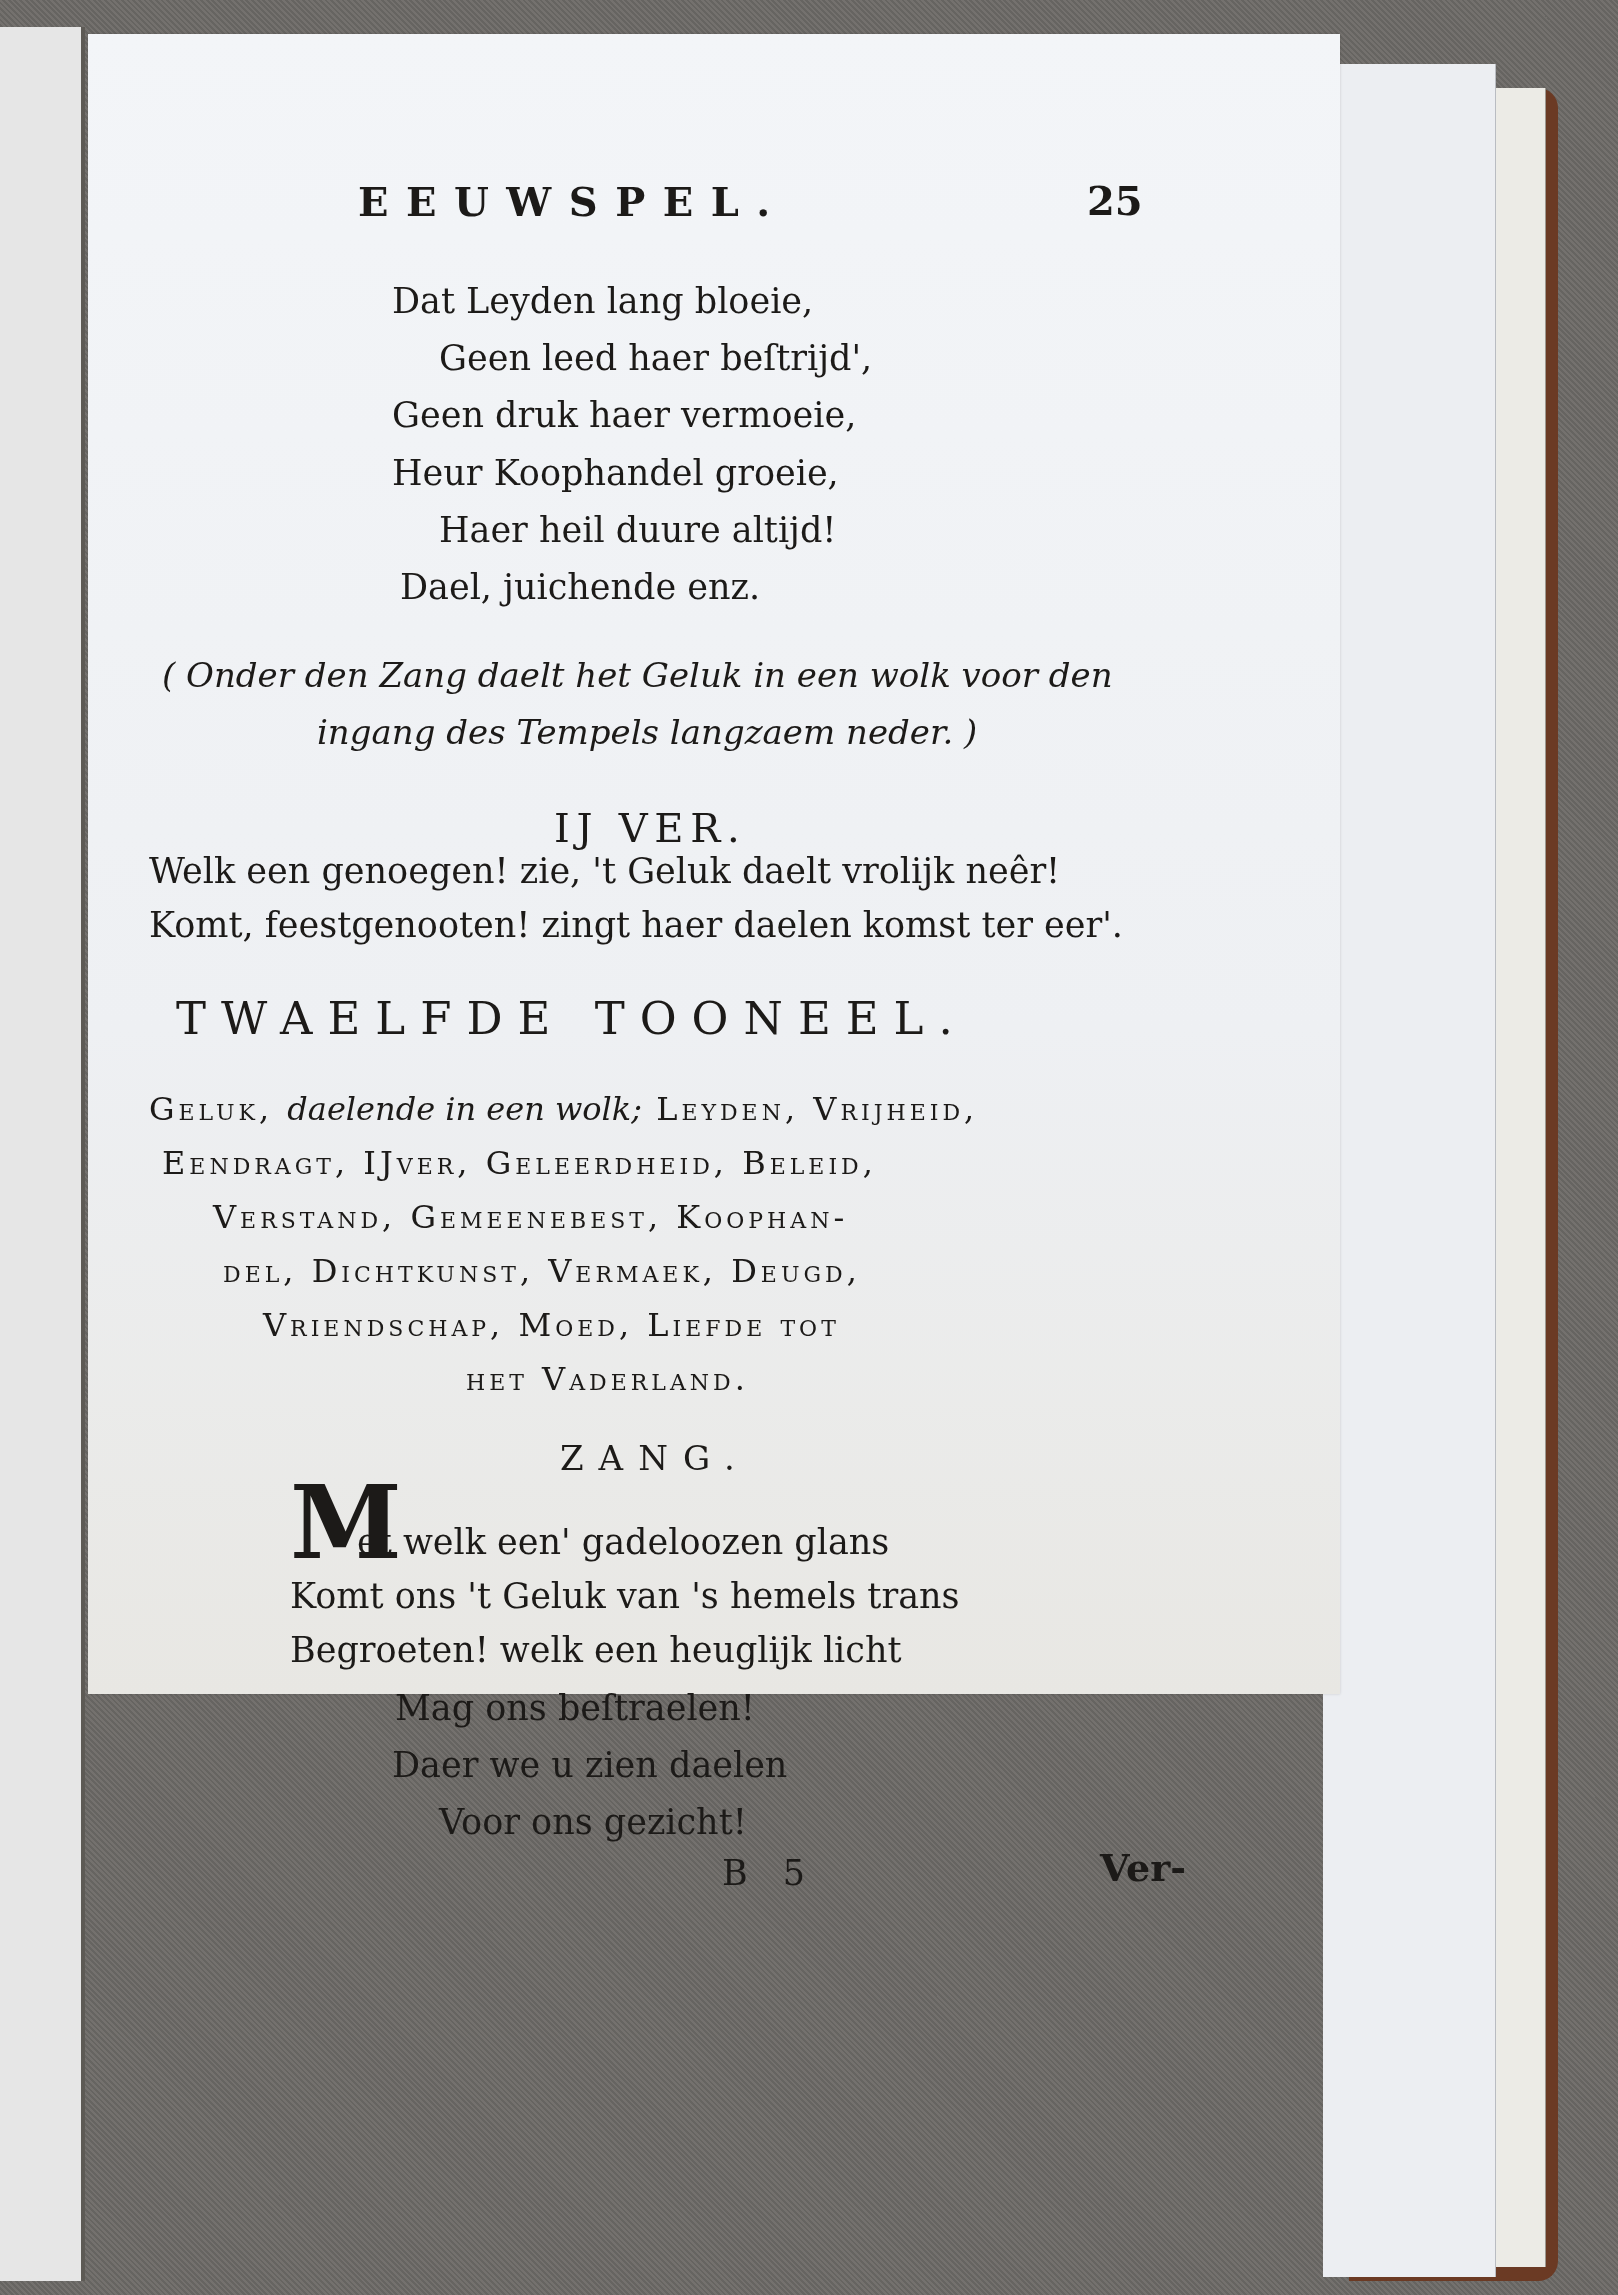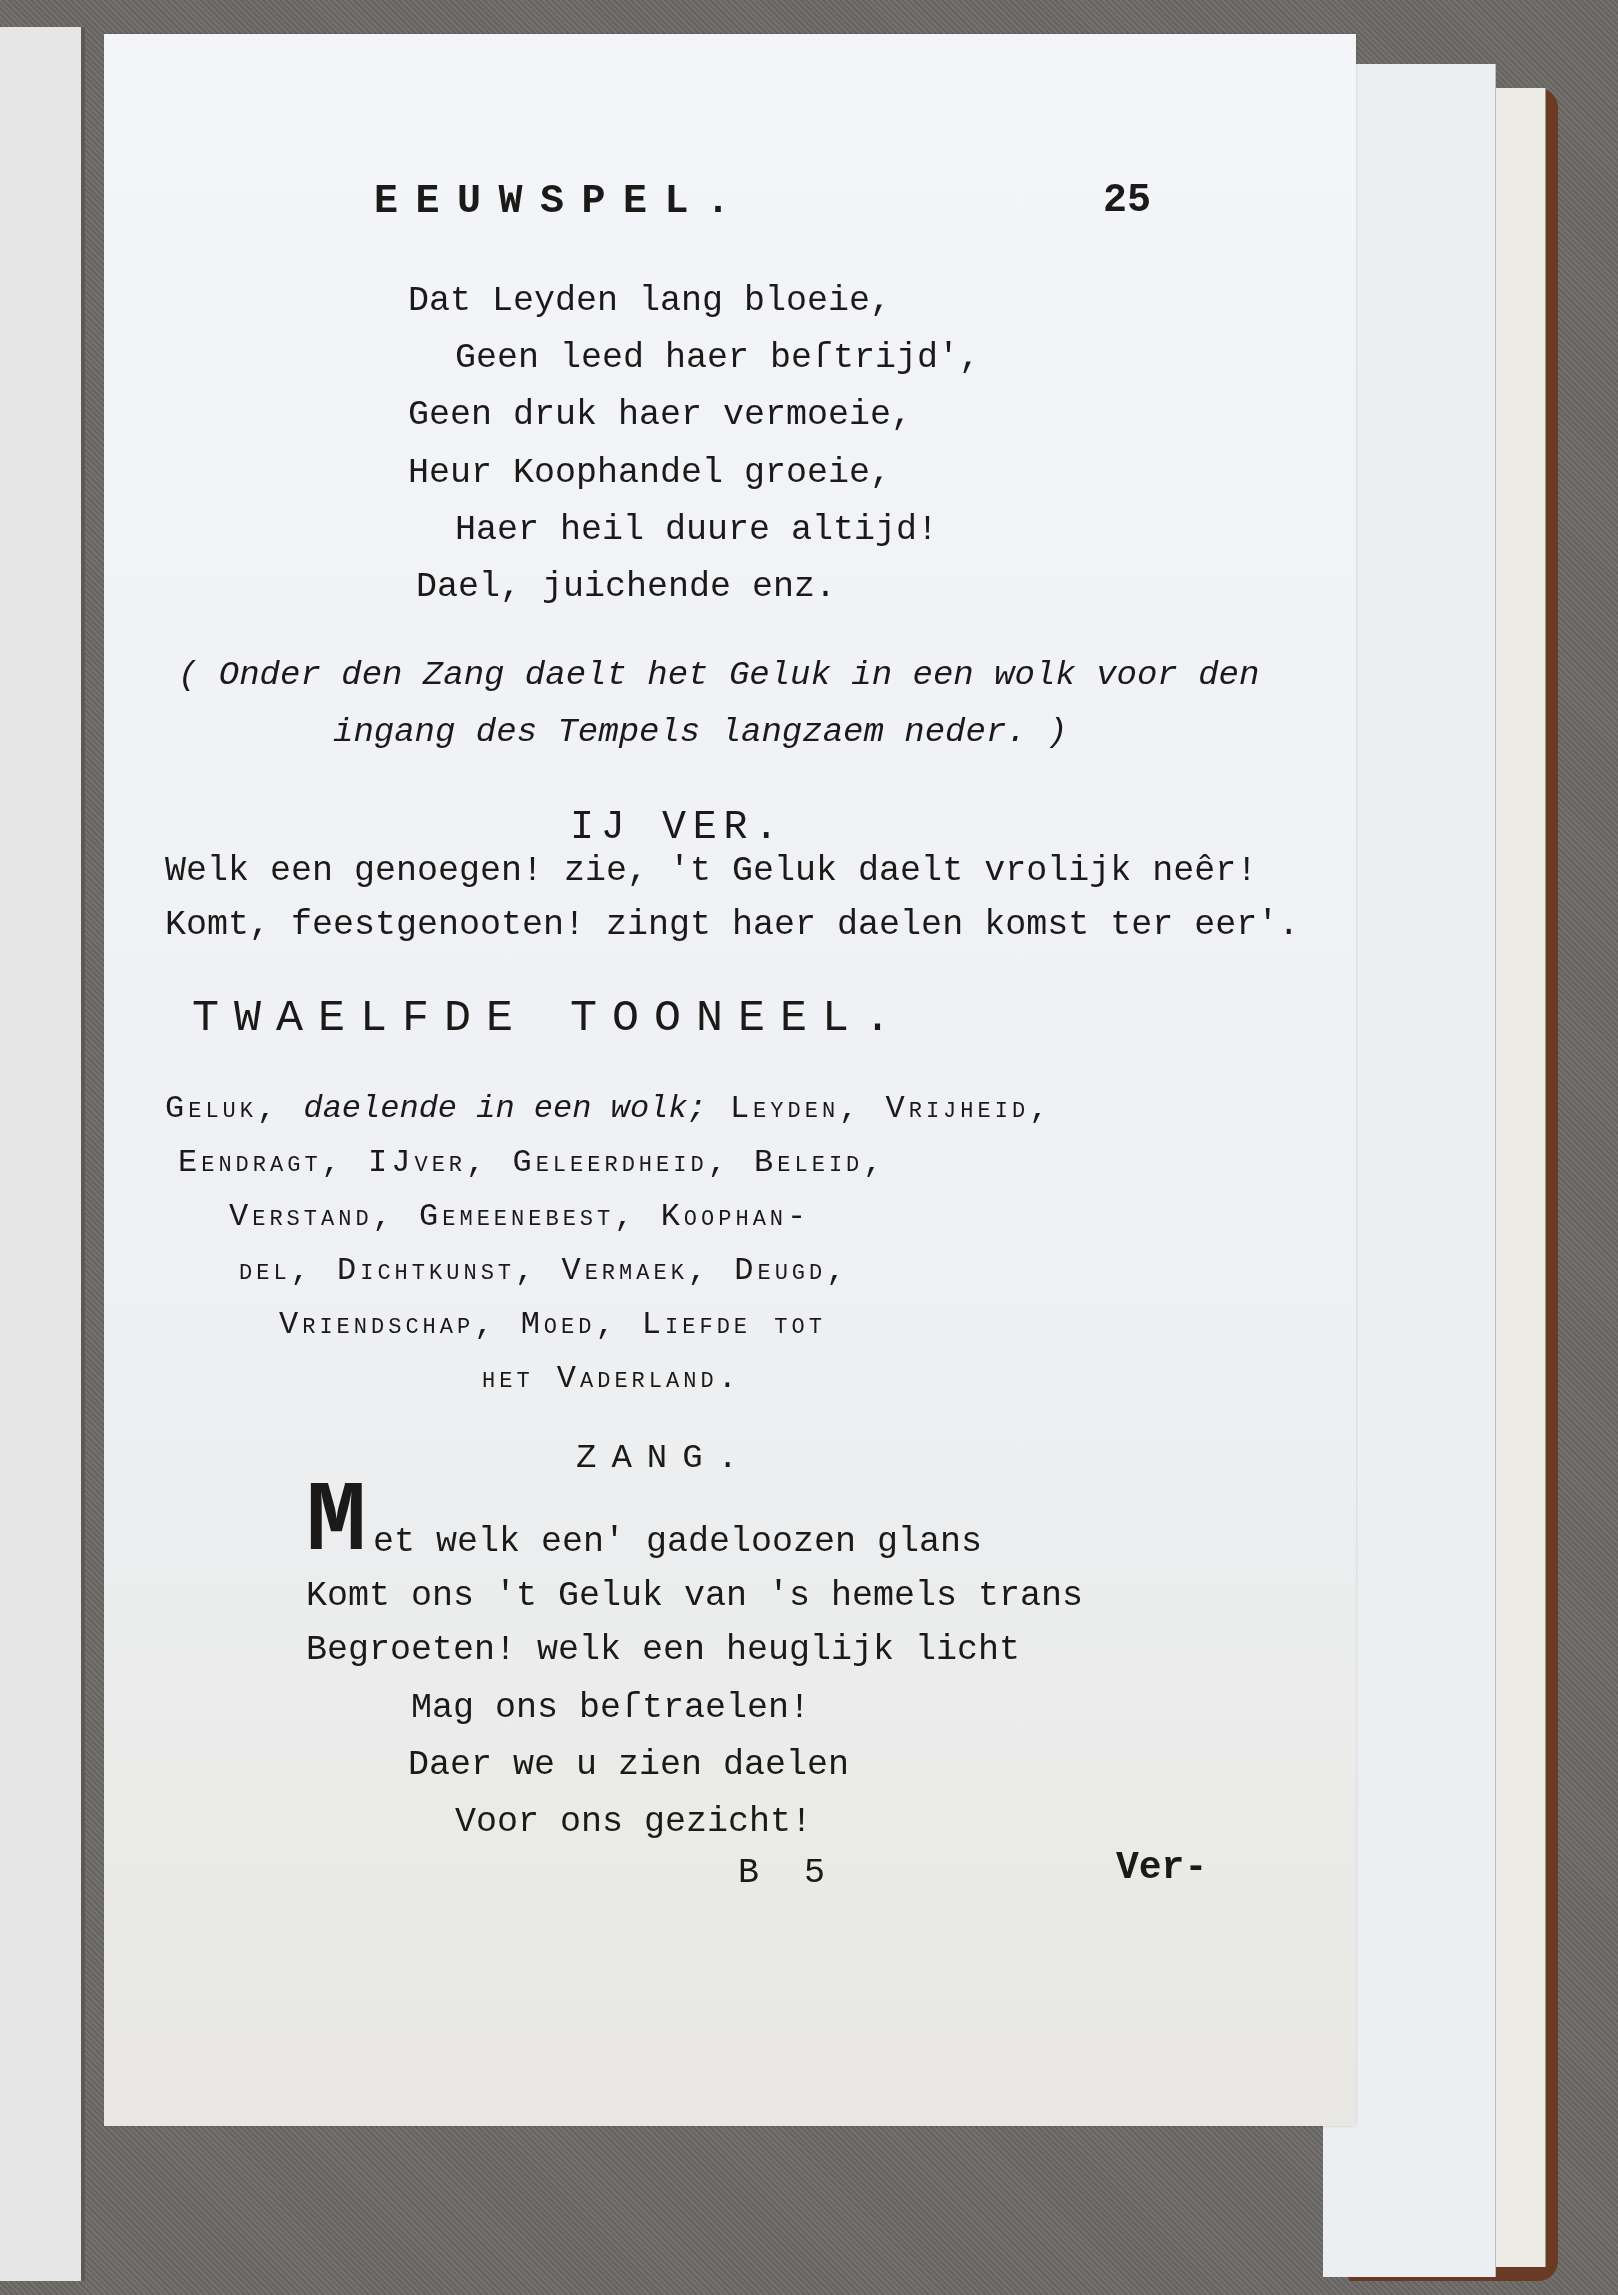--- a/index.html
+++ b/index.html
@@ -20,24 +20,23 @@
   }
   .mid-leaf {
     position: absolute; left: 1323px; top: 64px; width: 172px; height: 2213px;
     background: #eceef2; border-right: 1.3px solid #b9bcc2;
   }
   .left-page {
     position: absolute; left: -13.5px; top: 27px; width: 94px; height: 2254px;
     background: #e6e6e6; border-right: 4px solid #5d5a55; border-radius: 13.5px 0 0 0;
   }
   .page {
-    position: absolute; left: 104px; top: 34px; width: 1252px; height: 2092px;
+    position: absolute; left: 88px; top: 34px; width: 1252px; height: 1660px;
     background: linear-gradient(180deg, #f3f5f8 0%, #eef0f3 60%, #e8e7e3 100%);
     box-shadow: 1.3px 0 2.7px rgba(0,0,0,0.15);
-    font-family: Liberation Mono, monospace;
   }
   .line { position: absolute; white-space: nowrap; font-size: 35px; line-height: 1; }
   .running { font-size: 40px; letter-spacing: 17.5px; font-weight: bold; }
   .pageno { font-size: 40px; font-weight: bold; }
   .stage { font-style: italic; font-size: 34px; }
   .speaker { font-size: 40px; letter-spacing: 6.7px; margin-top: 20px; }
   .scene { font-size: 45px; letter-spacing: 15px; }
   .cast { font-size: 32px; letter-spacing: 4px; font-variant: small-caps; }
   .cast em { font-variant: normal; letter-spacing: 0; }
   .zang { font-size: 34px; letter-spacing: 15px; }

